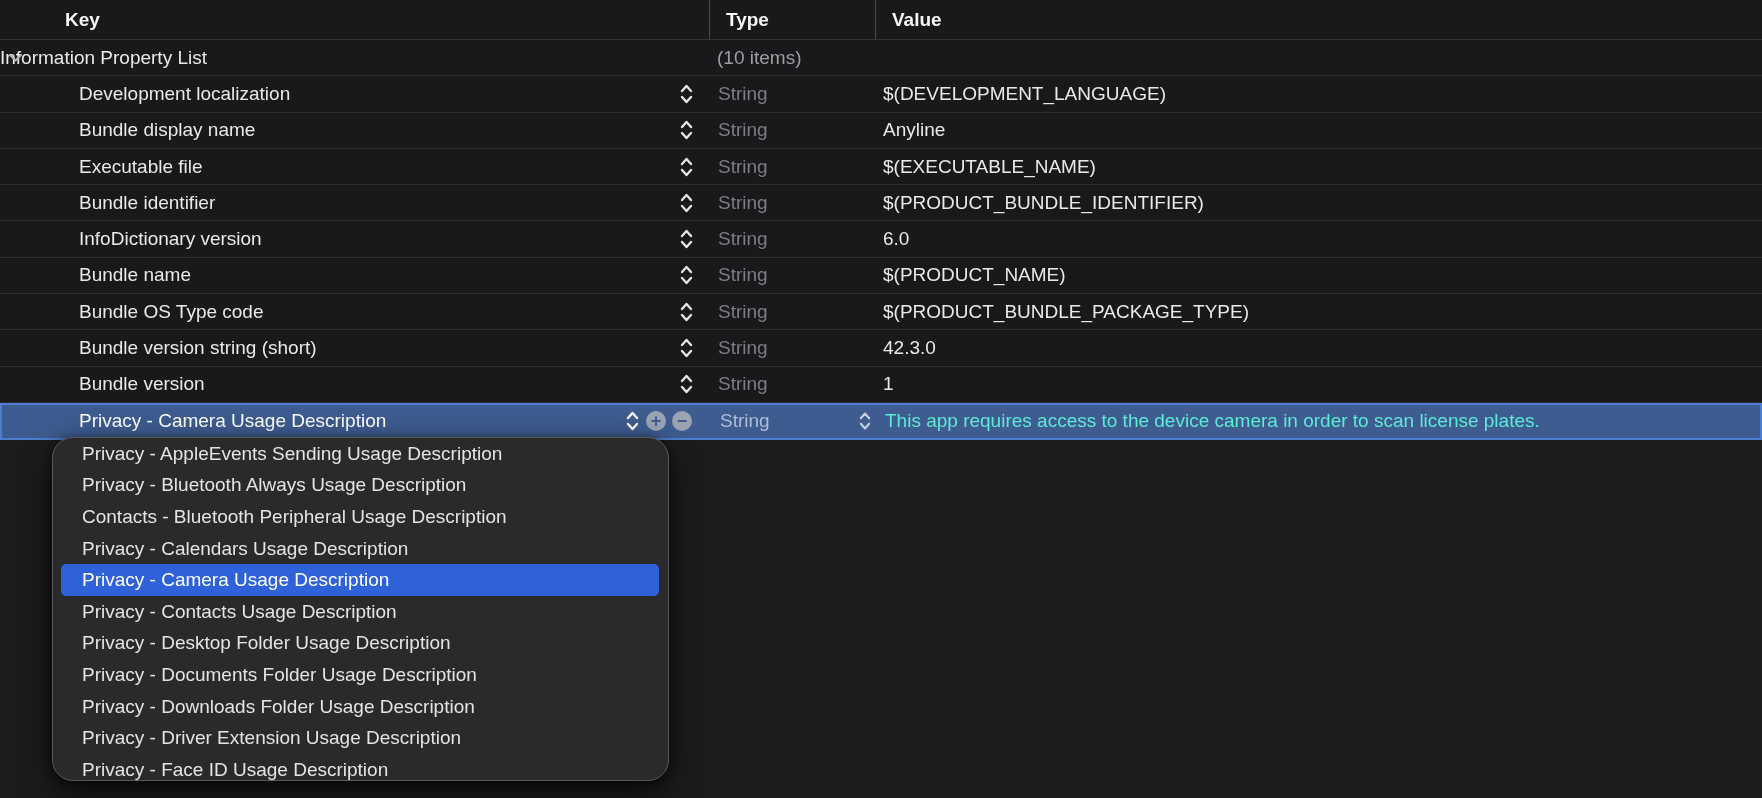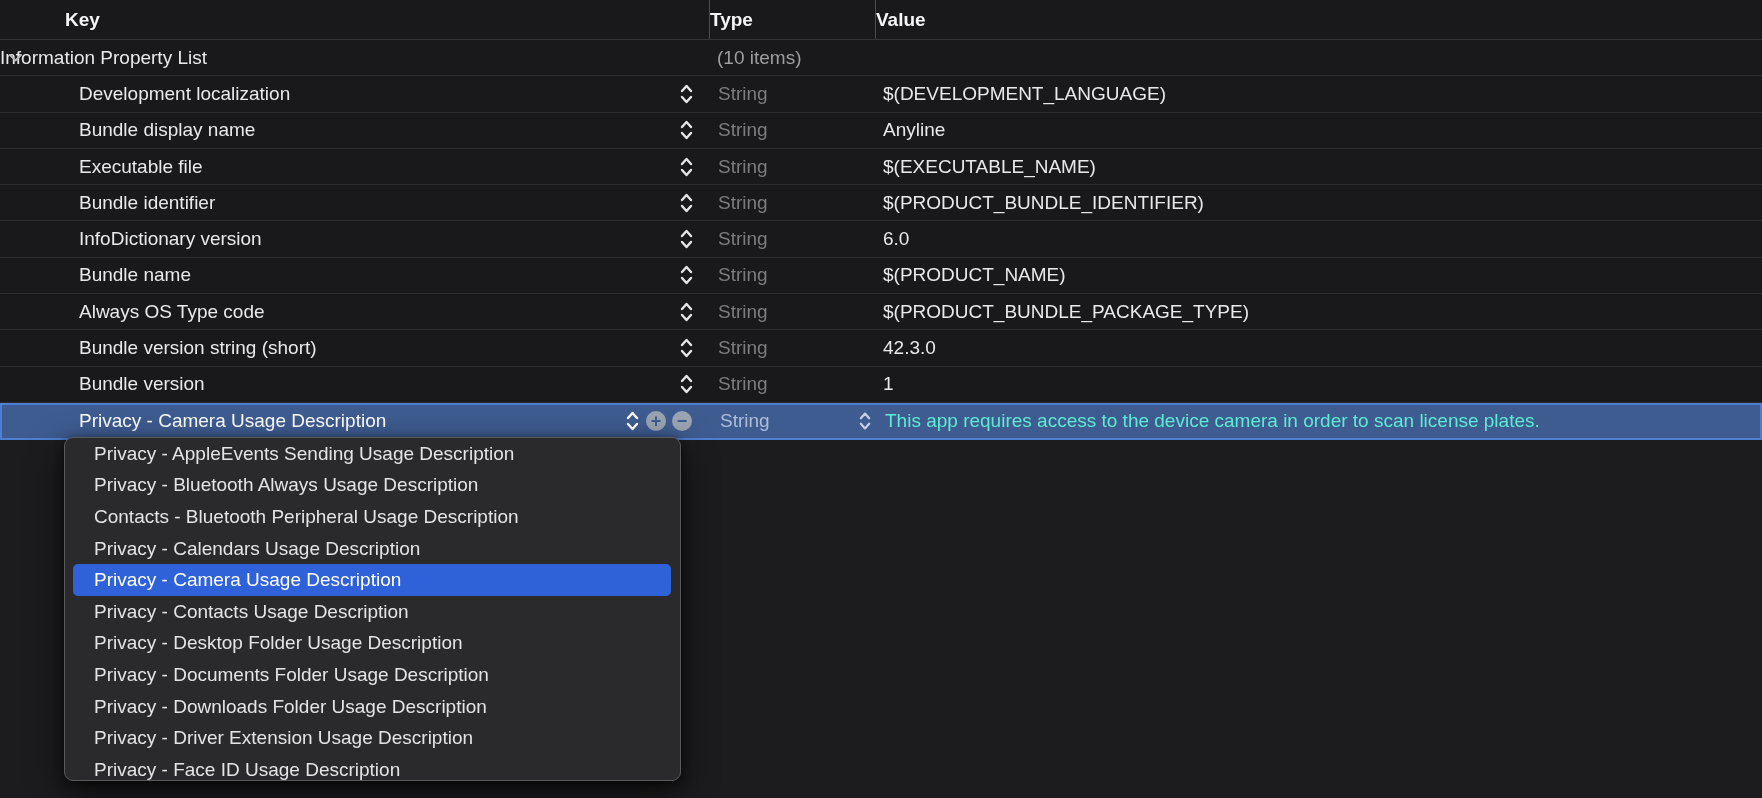--- a/index.html
+++ b/index.html
@@ -15,21 +15,21 @@
     display:grid;grid-template-columns:709px 166px 1fr;
     align-items:center;box-sizing:border-box;
   }
   .header-row{
     height:40px;background:var(--row-bg,#19191b);
     border-bottom:1px solid #343436;
     font-weight:700;color:var(--header-text,#f5f5f6);
   }
   .header-row .cell{position:relative;height:100%;display:flex;align-items:center;}
   .hcell-key{padding-left:65px;}
-  .hcell-type,.hcell-value{padding-left:0;border-left:1px solid #4a4a4c;}
+  .hcell-type,.hcell-value{padding-left:16px;border-left:1px solid #4a4a4c;}
   .row{
     height:36.3px;background:var(--row-bg,#19191b);
     border-bottom:1px solid var(--divider,#2c2c2e);
   }
   .cell{position:relative;height:100%;display:flex;align-items:center;overflow:hidden;white-space:nowrap;}
   .cell.key-root{}
   .cell.key-child{padding-left:79px;}
   .cell.type{padding-left:9px;color:var(--dim-text,#7d7d81);}
   .cell.value{padding-left:8px;}
   .items-count{color:var(--items-count-text,#9e9ea2);}
@@ -55,24 +55,24 @@
   .circle-btn{
     width:20px;height:20px;border-radius:50%;
     background:var(--circle-button-bg,#9aa4b3);
     display:flex;align-items:center;justify-content:center;
     color:var(--selected-row-bg,#3e5c90);
     font-size:18px;font-weight:700;line-height:1;user-select:none;
   }
   .type-stepper{position:absolute;right:5px;top:50%;transform:translateY(-50%);display:flex;}
   
   .menu{
-    position:absolute;left:64px;top:437px;width:617px;height:344px;
+    position:absolute;left:52px;top:437px;width:617px;height:344px;
     background:var(--menu-bg,#2a2a2c);
     border:1px solid var(--menu-border,#59595b);
-    border-radius:9px;box-sizing:border-box;overflow:hidden;
+    border-radius:21px;box-sizing:border-box;overflow:hidden;
     box-shadow:0 12px 34px rgba(0,0,0,.65),0 2px 8px rgba(0,0,0,.5);
     color:var(--menu-text,#e4e4e6);
   }
   .menu-item{
     height:31.6px;display:flex;align-items:center;
     padding-left:29px;box-sizing:border-box;overflow:hidden;white-space:nowrap;
   }
   .menu-item.highlighted{
     background:var(--menu-highlight,#2f62d9);
     border-radius:5px;margin:0 9px 0 8px;padding-left:21px;color:#fff;
@@ -209,21 +209,21 @@
         <div class="cell type">
           <span>String</span>
         </div>
         <div class="cell value">
           <span>$(PRODUCT_NAME)</span>
         </div>
       </div>
 
       <div class="grid-row row">
         <div class="cell key-child">
-          <span>Always OS Type code</span>
+          <span>Bundle OS Type code</span>
           <span class="stepper">
             <svg width="15" height="26" viewBox="0 0 15 26">
               <path d="M3 10 L7.5 5 L12 10 M3 16 L7.5 21 L12 16" fill="none" stroke="#e6e6e6" stroke-width="2.4" stroke-linecap="round" stroke-linejoin="round"></path>
             </svg>
           </span>
         </div>
         <div class="cell type">
           <span>String</span>
         </div>
         <div class="cell value">

